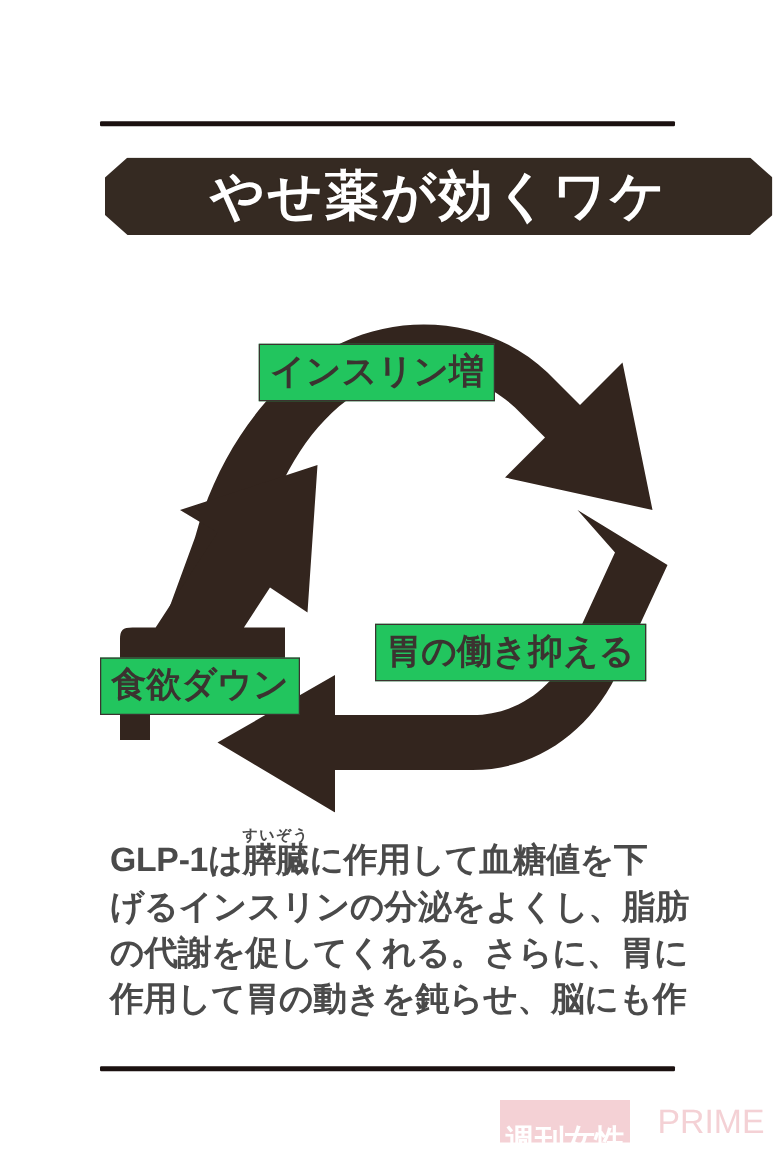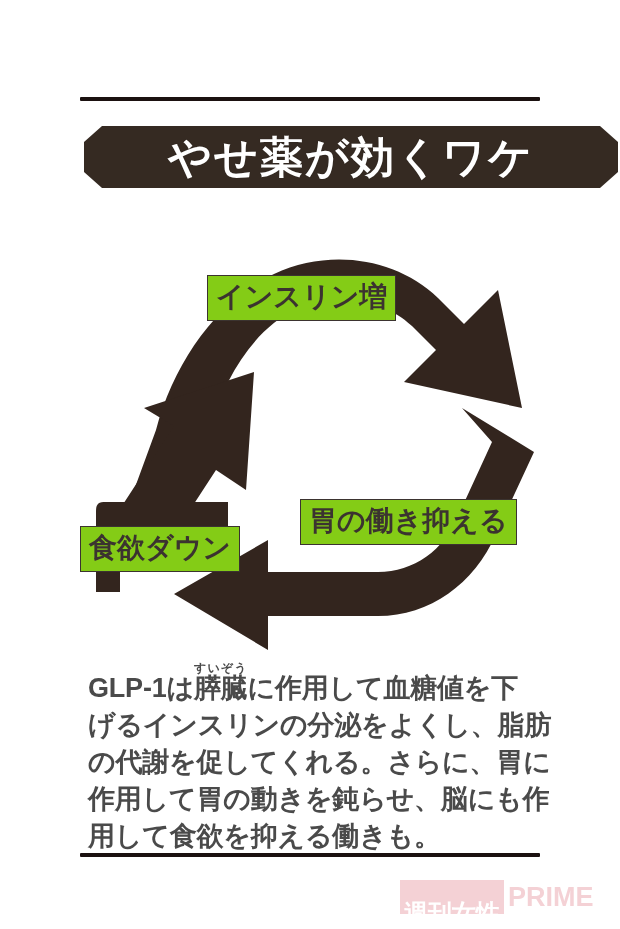--- a/index.html
+++ b/index.html
@@ -69,21 +69,21 @@
   }
   #cycle-diagram svg {
     display: block;
     width: 100%;
     height: 100%;
   }
 
   
   .cycle-label {
     position: absolute;
-    background: #84cc16;
+    background: #22c55e;
     border: 1.6px solid #3b3330;
     color: #3b3330;
     font-size: 28px;
     font-weight: bold;
     line-height: 1;
     letter-spacing: 0px;
     padding: 7px 8px 9px 8px;
     white-space: nowrap;
     box-sizing: border-box;
   }
@@ -131,23 +131,23 @@
     font-weight: bold;
     line-height: 34px;
     padding: 16px 4px;
     letter-spacing: 0px;
     white-space: nowrap;
   }
   #wm-en {
     background: #ffffff;
     color: #eeb6bc;
     font-size: 27px;
-    font-weight: bold;
+    font-weight: normal;
     line-height: 34px;
-    padding: 0 3px 0 4px;
+    padding: 0 3px 0 22px;
     letter-spacing: 0px;
     white-space: nowrap;
   }
 </style>
 </head>
 <body>
 
 <div id="page">
 
   <div class="rule top"></div>
@@ -215,21 +215,20 @@
 
   <div id="label-insulin" class="cycle-label">インスリン増</div>
   <div id="label-appetite" class="cycle-label">食欲ダウン</div>
   <div id="label-stomach" class="cycle-label">胃の働き抑える</div>
 
   <div id="body-copy">
     <span class="ln"><span>GLP-1は</span><ruby><span>膵臓</span><rt>すいぞう</rt></ruby><span>に作用して血糖値を下</span></span>
     <span class="ln">げるインスリンの分泌をよくし、脂肪</span>
     <span class="ln">の代謝を促してくれる。さらに、胃に</span>
     <span class="ln">作用して胃の動きを鈍らせ、脳にも作</span>
-    <span class="ln">用して食欲を抑える働きも。</span>
   </div>
 
   <div class="rule bottom"></div>
 
   <div id="watermark">
     <span id="wm-jp">週刊女性</span>
     <span id="wm-en">PRIME</span>
   </div>
 
 </div>

